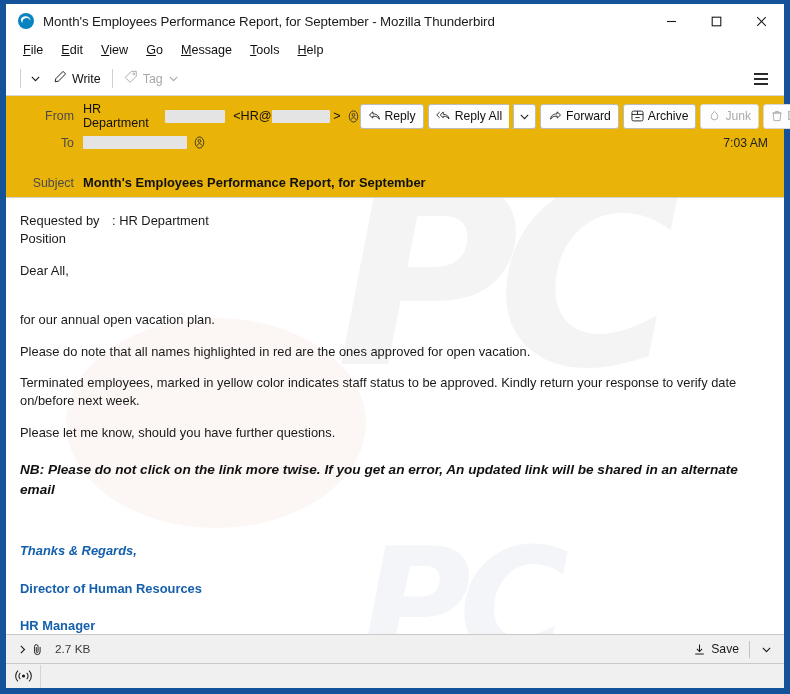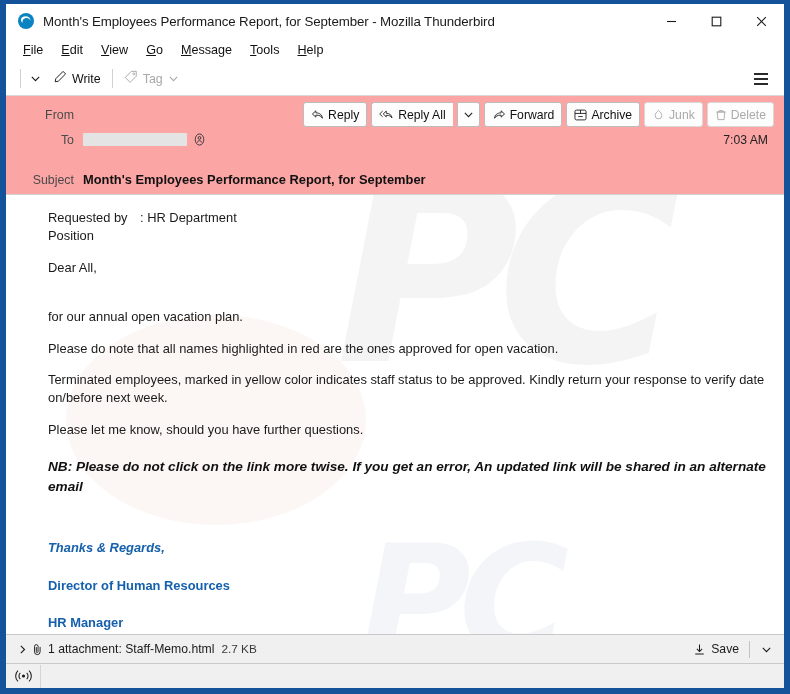--- a/index.html
+++ b/index.html
@@ -51,21 +51,21 @@
   .tbtn.disabled{color:#a8a8a8;}
   .tbtn.chev{padding:0 5px;}
   .vsep{width:1px;height:19px;background:#d0d0d0;margin:0 4px;}
   .hamburger{
     margin-left:auto;width:30px;height:25px;display:flex;flex-direction:column;
     align-items:center;justify-content:center;gap:3px;
   }
   .hamburger i{display:block;width:14px;height:2px;background:#2a2a2a;}
   
   .msgheader{
-    background:#fca5a5;padding:6px 10px 7px 10px;
+    background:#eab308;padding:6px 10px 7px 10px;
     border-bottom:1px solid #d2d2d2;flex:0 0 auto;
   }
   .hrow{display:flex;align-items:center;min-height:25px;}
   .hlabel{
     width:58px;text-align:right;font-size:12.4px;color:#4a4a4a;
     padding-right:9px;flex:0 0 58px;
   }
   .hvalue{display:flex;align-items:center;gap:0px;font-size:12.6px;color:#111;}
   .redact{display:inline-block;height:13px;background:#e4e4e4;border-radius:1px;}
   .addr-ico{
@@ -102,21 +102,21 @@
     font-style:italic;color:#fdf1e6;letter-spacing:-4px;line-height:1;
     font-family:"DejaVu Sans",sans-serif;white-space:nowrap;
   }
   .wm-blue{
     position:absolute;left:355px;top:330px;font-size:150px;font-weight:bold;
     font-style:italic;color:#f3f5f8;letter-spacing:-12px;line-height:1;
     font-family:"DejaVu Sans",sans-serif;
   }
   .content{
     position:relative;padding:14px 14px 0 14px;
-    font-size:12.9px;color:#1a1a1a;line-height:1.42;margin-left:28px;
+    font-size:12.9px;color:#1a1a1a;line-height:1.42;
   }
   .kv{display:flex;}
   .kv .k{width:92px;flex:0 0 92px;}
   p.para{margin:0 0 13px 0;}
   .spacer{height:13px;}
   .nb{
     margin:0 0 13px 0;font-weight:bold;font-style:italic;font-size:13.6px;
     line-height:1.45;color:#111;
   }
   .sig{color:#1560ac;font-weight:bold;margin:0 0 19px 0;font-size:12.9px;}
@@ -218,20 +218,34 @@
       <i></i>
       <i></i>
       <i></i>
     </div>
   </div>
 
   <div class="msgheader">
 
     <div class="hrow">
       <span class="hlabel">From</span>
+      <span class="hvalue">
+        <span>HR Department</span>
+        <span class="redact" style="width:67px;margin-left:3px;"></span>
+        <span style="margin-left:8px;">&lt;HR@</span>
+        <span class="redact" style="width:65px;"></span>
+        <span style="margin-left:3px;">&gt;</span>
+        <span class="addr-ico">
+          <svg width="13" height="13" viewBox="0 0 14 14">
+            <ellipse cx="7" cy="7" rx="4.6" ry="6" fill="none" stroke="#333" stroke-width="1"></ellipse>
+            <circle cx="7" cy="5.3" r="1.5" fill="none" stroke="#333" stroke-width="1"></circle>
+            <path d="M4.6 10.3c.5-1.4 1.4-2.1 2.4-2.1s1.9.7 2.4 2.1" fill="none" stroke="#333" stroke-width="1"></path>
+          </svg>
+        </span>
+      </span>
       <div class="hdr-btns">
         <div class="hbtn">
           <svg width="13" height="12" viewBox="0 0 14 13">
             <path d="M5.2 2L1.5 5.4 5.2 8.8V6.6c3.9 0 5.8 1.1 7.1 3.4-.4-3.6-2.4-5.6-7.1-5.9z" fill="none" stroke="#222" stroke-width="1"></path>
           </svg>
           <span>Reply</span>
         </div>
         <div class="hbtn nogap">
           <svg width="15" height="12" viewBox="0 0 17 13">
             <path d="M4.2 2L.8 5.3 4.2 8.6" fill="none" stroke="#222" stroke-width="1"></path>
@@ -332,21 +346,20 @@
     <span class="twisty">
       <svg width="11" height="11" viewBox="0 0 12 12">
           <path d="M4.2 2l4 4-4 4" fill="none" stroke="#1a1a1a" stroke-width="1.2"></path>
         </svg>
     </span>
     <span class="clip">
       <svg width="13" height="13" viewBox="0 0 14 14">
         <path d="M9.8 4.2v5.3a3 3 0 01-6 0V3.7a1.9 1.9 0 013.8 0v5.6a.95.95 0 01-1.9 0V4.4" fill="none" stroke="#1a1a1a" stroke-width="1"></path>
       </svg>
     </span>
-    <span>1 attachment: Staff-Memo.html</span>
     <span class="att-size">2.7 KB</span>
     <div class="save-grp">
       <div class="save-btn">
         <svg width="13" height="13" viewBox="0 0 14 14">
           <path d="M7 1.6v7.2M4.2 6.4L7 9.2l2.8-2.8M2.4 11.8h9.2" fill="none" stroke="#1a1a1a" stroke-width="1.1"></path>
         </svg>
         <span>Save</span>
       </div>
       <span class="save-sep"></span>
       <div class="save-chev">

